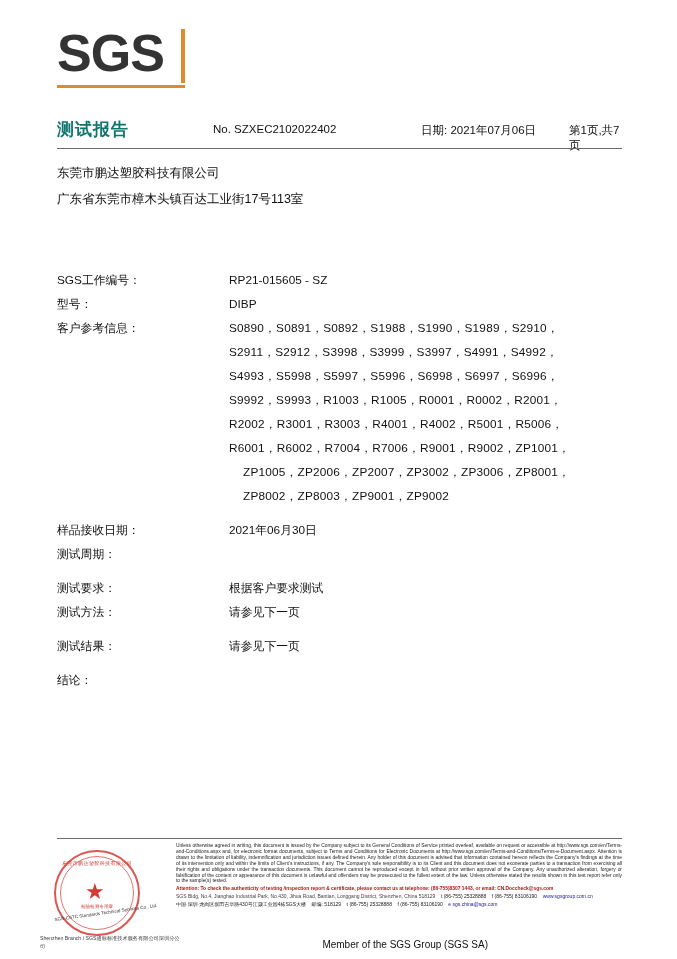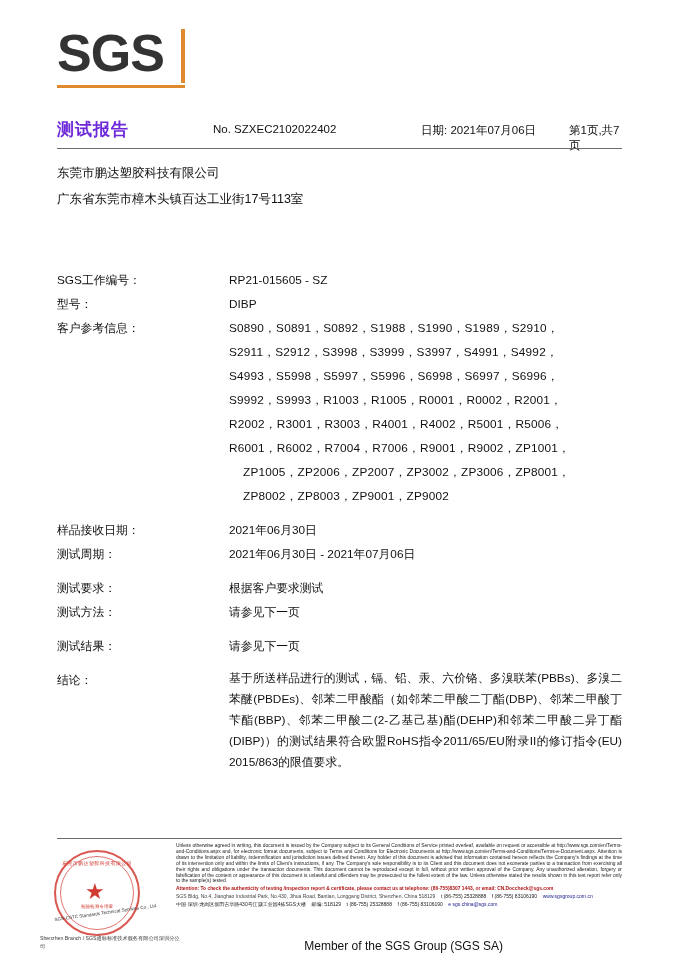--- a/index.html
+++ b/index.html
@@ -66,21 +66,21 @@
     top: 118px;
     width: 565px;
     height: 26px;
   }
   .doc-title {
     position: absolute;
     left: 0;
     top: 0;
     font-size: 17px;
     font-weight: bold;
-    color: #6d28d9;
+    color: #0f766e;
     letter-spacing: 1px;
   }
   .doc-no {
     position: absolute;
     left: 156px;
     top: 5px;
     font-size: 11.5px;
     color: #111;
   }
   .doc-date {
@@ -280,23 +280,23 @@
     width: 446px;
     font-size: 5.0px;
     line-height: 7.6px;
     color: #1a1a1a;
   }
   .footer-addr .grey { color: #444; }
   .footer-addr .blue { color: #1a1a8c; }
   .footer-addr .row { display: block; white-space: nowrap; }
   .member {
     position: absolute;
-    right: 40px;
+    right: 55px;
     top: 939px;
-    font-size: 12px;
+    font-size: 10px;
     color: #111;
     margin-left: 28px;
   }
 </style>
 </head>
 <body>
 
 <div class="page">
 
   <div class="logo-block">
@@ -347,21 +347,20 @@
 
     <div class="gap-row"></div>
 
     <div class="field-row">
       <div class="field-label">样品接收日期：</div>
       <div class="field-value">2021年06月30日</div>
     </div>
 
     <div class="field-row">
       <div class="field-label">测试周期：</div>
-      <div class="field-value">2021年06月30日 - 2021年07月06日</div>
     </div>
 
     <div class="gap-row"></div>
 
     <div class="field-row">
       <div class="field-label">测试要求：</div>
       <div class="field-value">根据客户要求测试</div>
     </div>
 
     <div class="field-row">
@@ -373,21 +372,20 @@
 
     <div class="field-row">
       <div class="field-label">测试结果：</div>
       <div class="field-value">请参见下一页</div>
     </div>
 
     <div class="gap-row"></div>
 
     <div class="field-row">
       <div class="field-label">结论：</div>
-      <div class="field-value conclusion-text">基于所送样品进行的测试，镉、铅、汞、六价铬、多溴联苯(PBBs)、多溴二苯醚(PBDEs)、邻苯二甲酸酯（如邻苯二甲酸二丁酯(DBP)、邻苯二甲酸丁苄酯(BBP)、邻苯二甲酸二(2-乙基己基)酯(DEHP)和邻苯二甲酸二异丁酯(DIBP)）的测试结果符合欧盟RoHS指令2011/65/EU附录II的修订指令(EU) 2015/863的限值要求。</div>
     </div>
 
   </div>
 
   <div class="hr-bottom"></div>
 
   <div class="stamp">
     <div class="stamp-circle"></div>
     <div class="stamp-inner-ring"></div>
     <div class="stamp-arc-top">东莞市鹏达塑胶科技有限公司</div>

